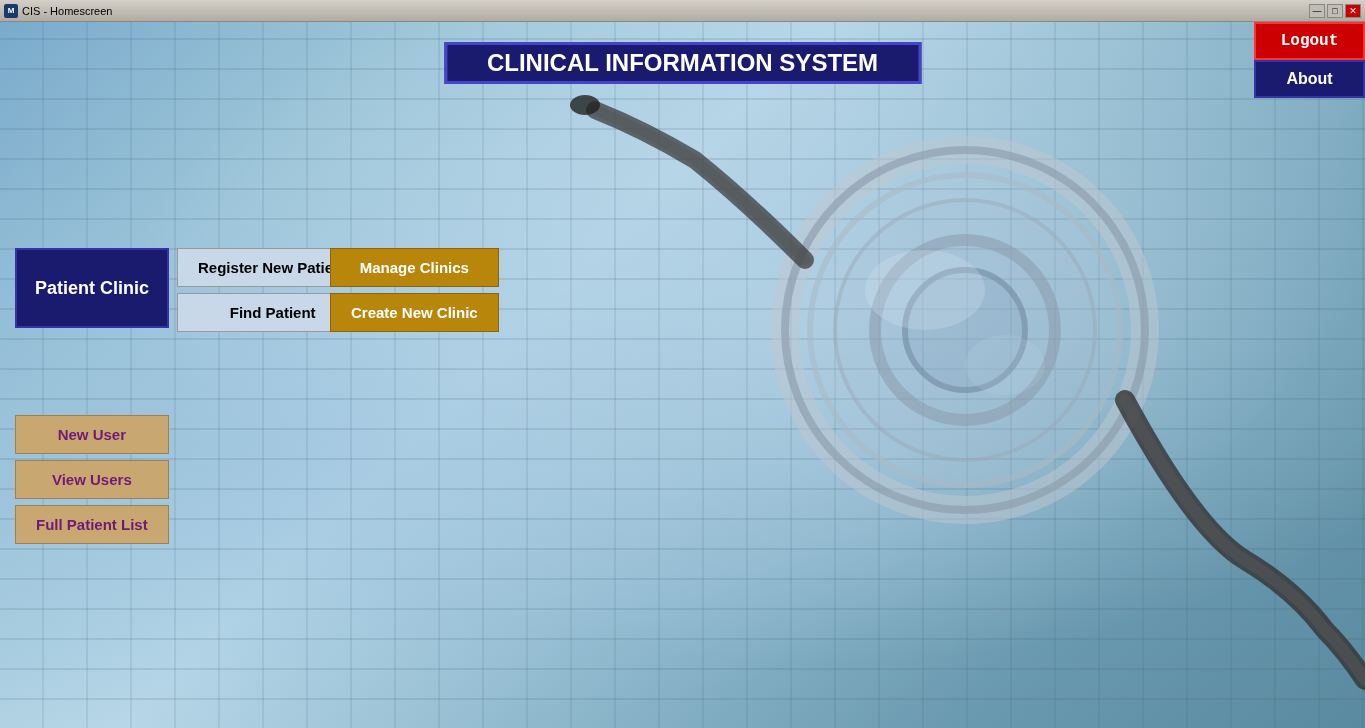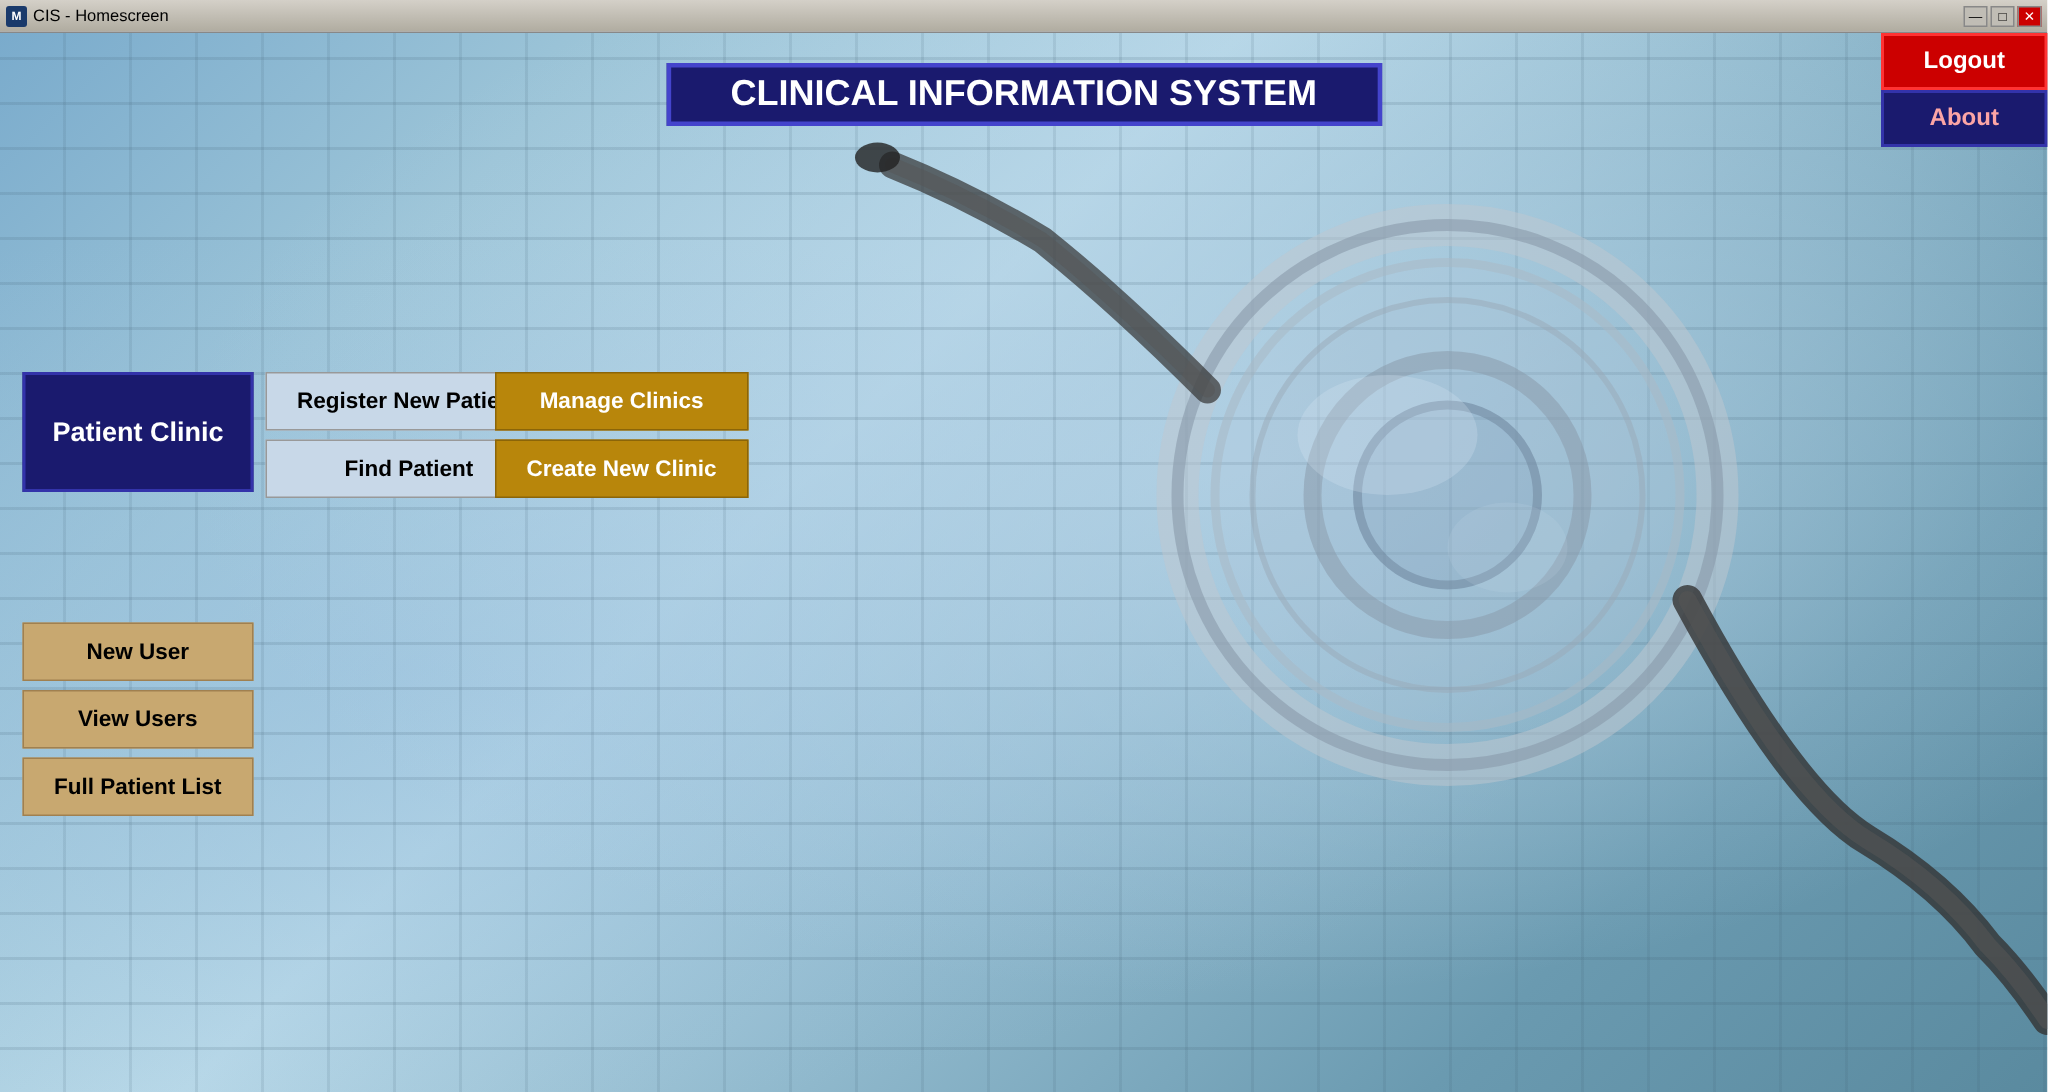--- a/index.html
+++ b/index.html
@@ -105,24 +105,25 @@
     }
     .btn-logout {
       background: #cc0000;
       color: white;
       border: 2px solid #ff3333;
       padding: 8px 20px;
       font-size: 16px;
       font-weight: bold;
       cursor: pointer;
       min-width: 111px;
+      font-family: Liberation Mono, monospace;
     }
     .btn-about {
       background: #1a1a6e;
-      color: #fca5a5;
+      color: #ffffff;
       border: 2px solid #3333aa;
       padding: 8px 20px;
       font-size: 16px;
       font-weight: bold;
       cursor: pointer;
       min-width: 111px;
     }
 
     
     .page-title {
@@ -208,21 +209,21 @@
       padding: 10px 20px;
       font-size: 15px;
       font-weight: bold;
       cursor: pointer;
       min-width: 130px;
       text-align: center;
     }
 
     .sub-btn-tan {
       background: #c8a870;
-      color: #000000;
+      color: #701a75;
       border: 1px solid #a08050;
       padding: 10px 20px;
       font-size: 15px;
       font-weight: bold;
       cursor: pointer;
       min-width: 130px;
       text-align: center;
     }
 
     

